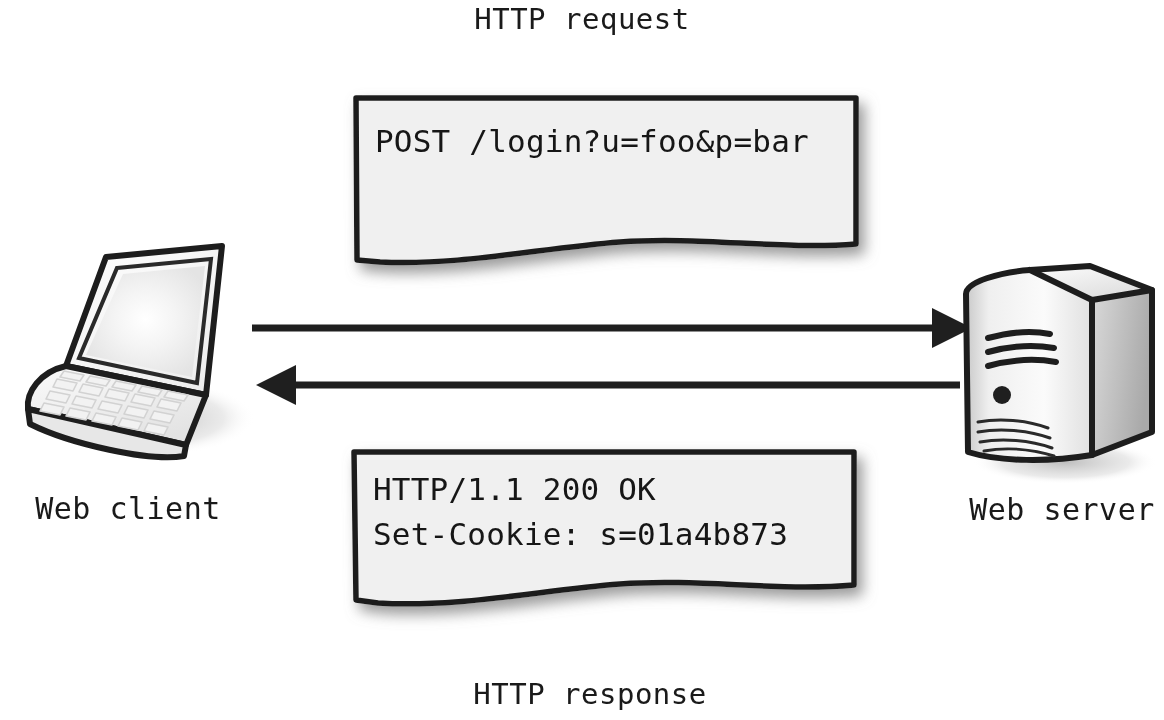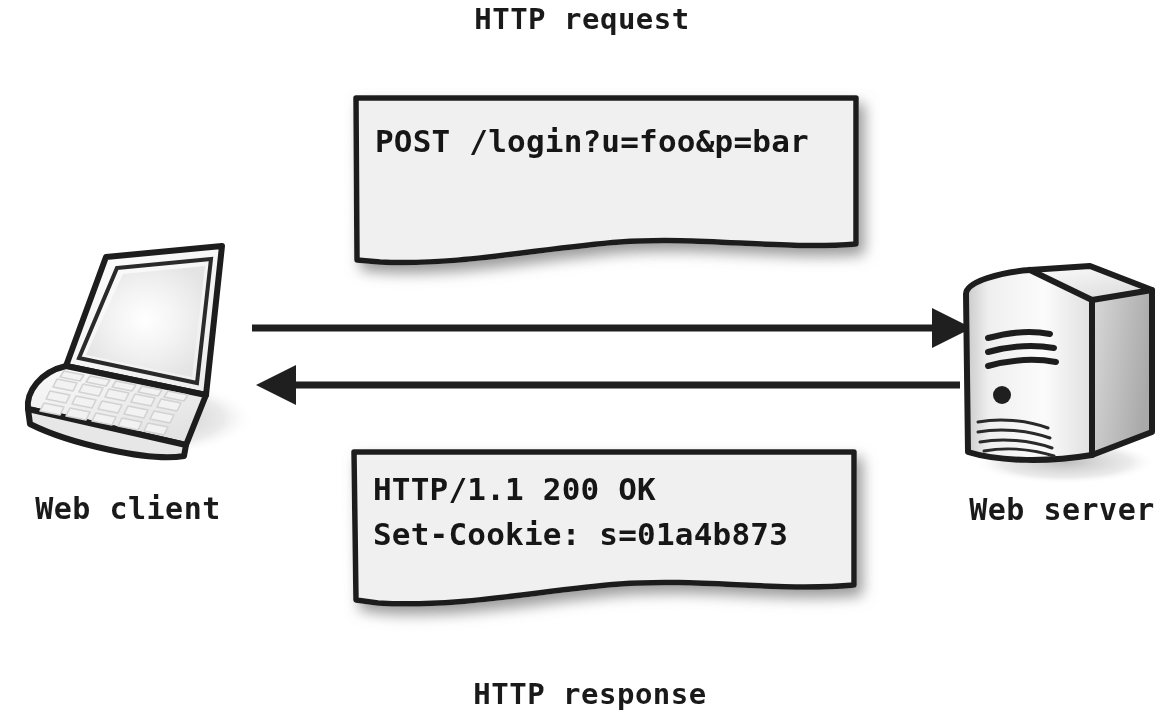--- a/index.html
+++ b/index.html
@@ -10,21 +10,20 @@
   }
   body {
     font-family: "DejaVu Sans Mono", "Liberation Mono", monospace;
   }
   #diagram-root {
     position: relative;
     width: 1164px;
     height: 720px;
     background: #ffffff;
     overflow: hidden;
-    font-weight: bold;
   }
   #diagram-svg {
     position: absolute;
     left: 0;
     top: 0;
     width: 1164px;
     height: 720px;
     display: block;
   }
   .dg-label {

